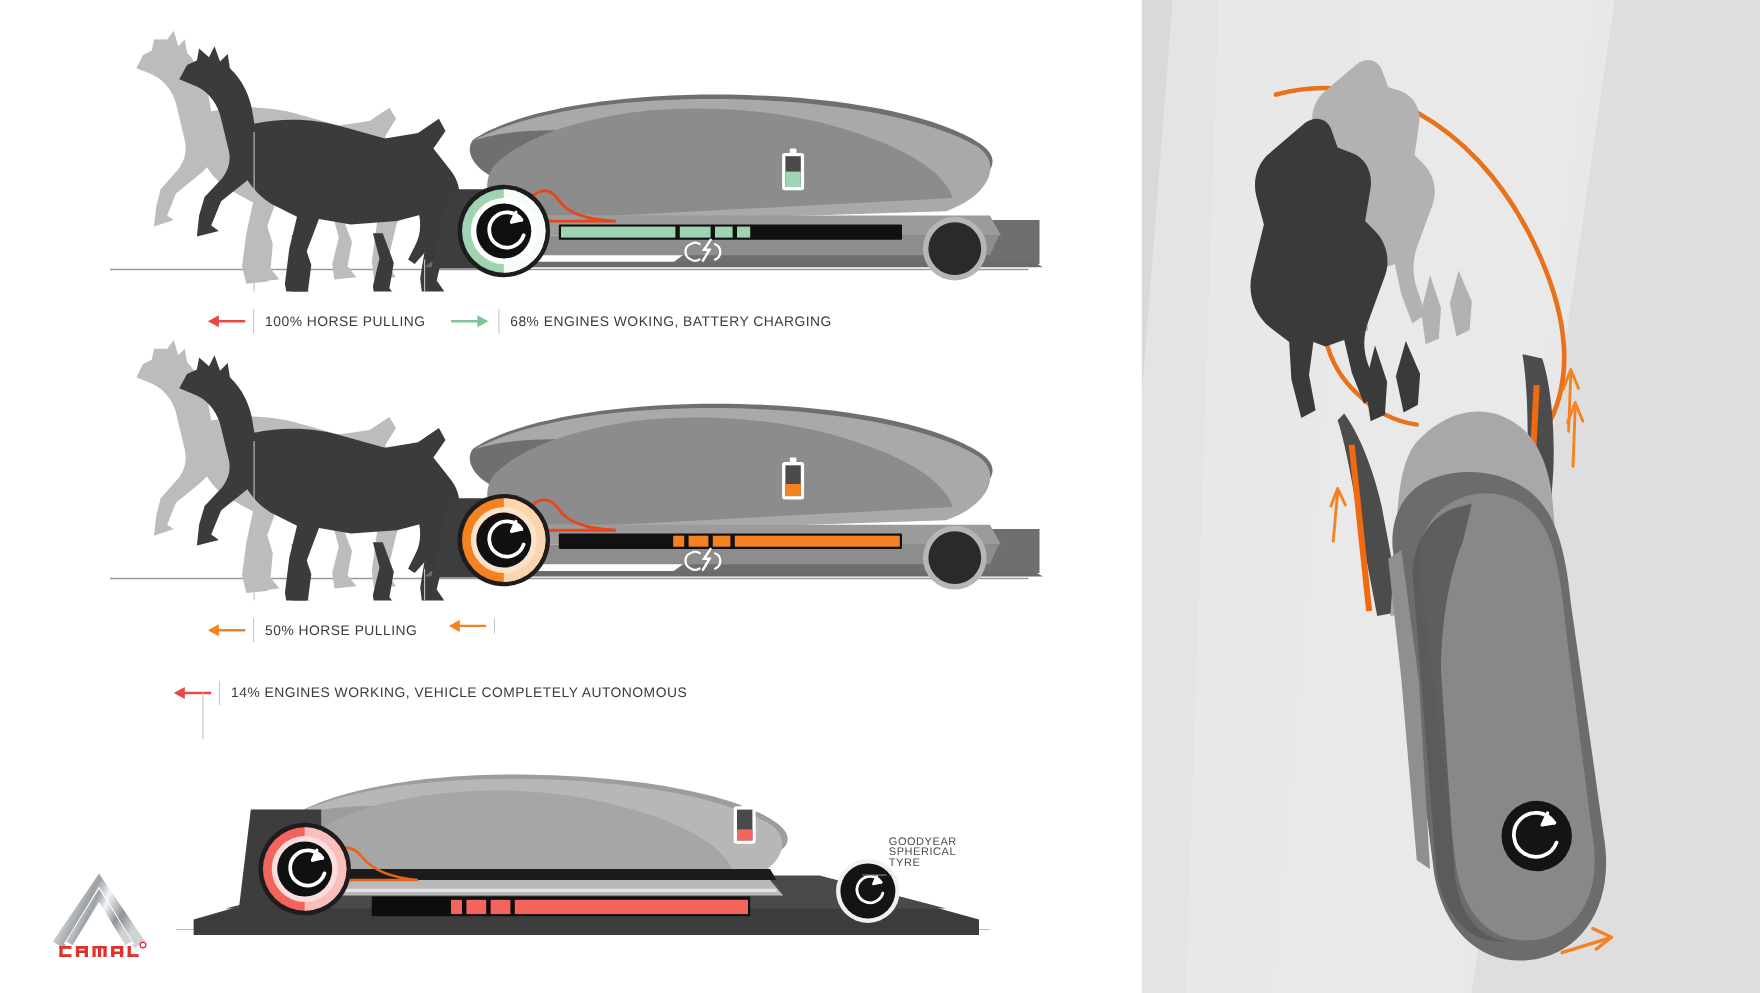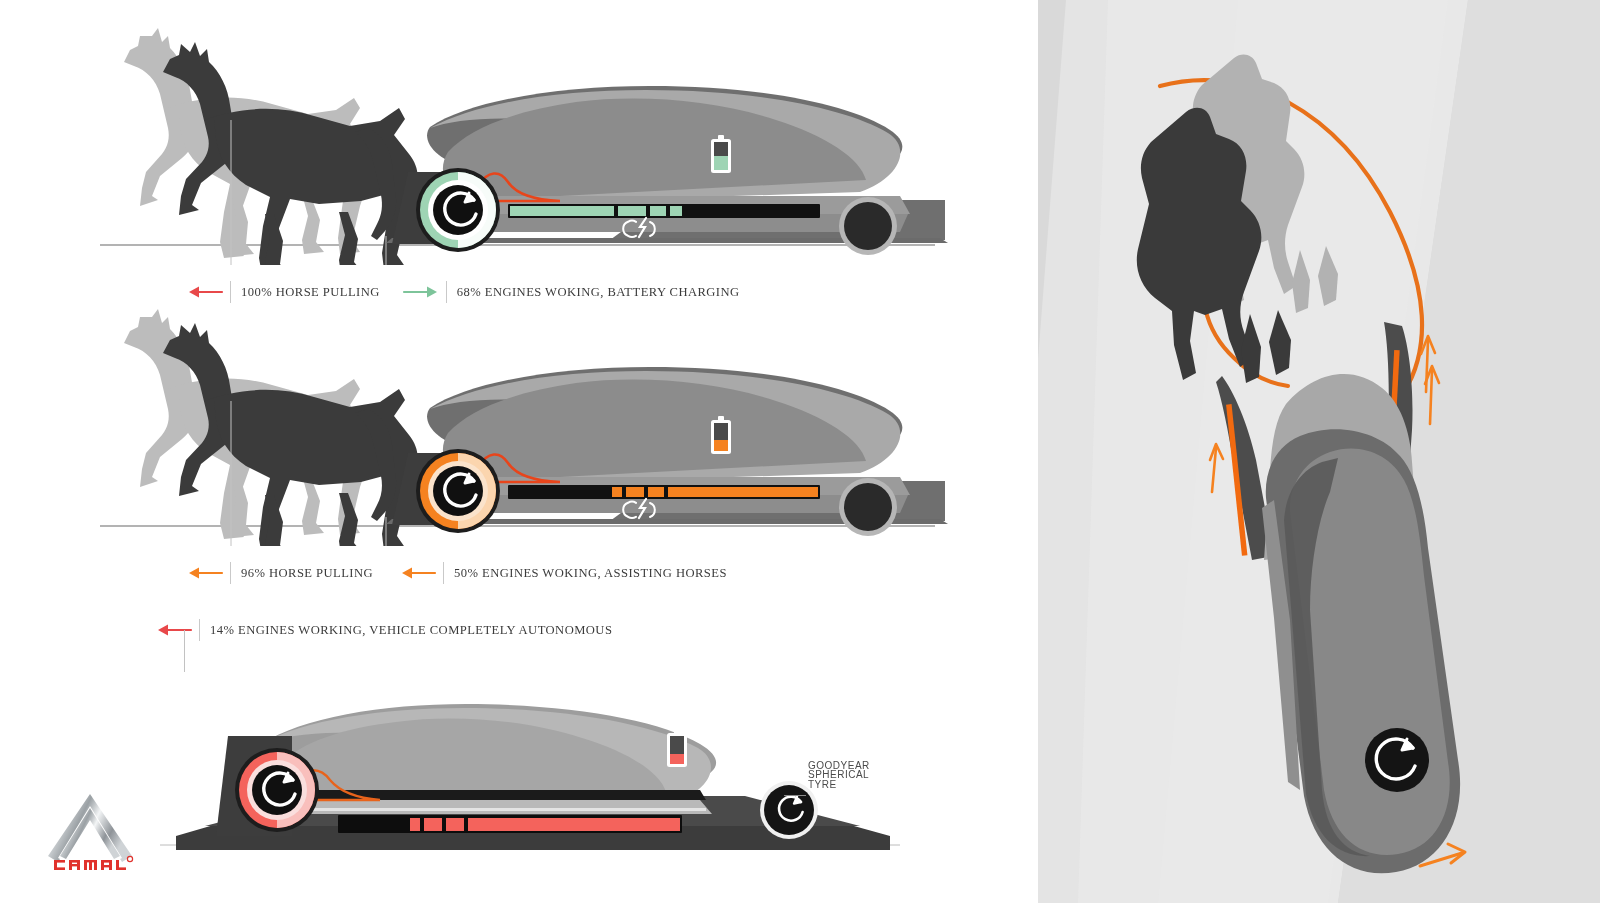--- a/index.html
+++ b/index.html
@@ -11,21 +11,21 @@
   }
   #board{position:absolute;inset:0;width:1600px;height:903px;background:#fff;}
 
   
   .left-panel{position:absolute;left:0;top:0;width:1038px;height:903px;background:#ffffff;}
 
   .scene{position:absolute;left:0;width:1038px;}
   .scene svg{display:block;}
 
   
-  .caption-row{position:absolute;display:flex;align-items:flex-start;height:22px;font-family:Liberation Serif, serif;}
+  .caption-row{position:absolute;display:flex;align-items:flex-start;height:22px;}
   .cap-group{display:flex;align-items:center;}
   .cap-arrow{width:38px;height:14px;flex:0 0 38px;}
   .cap-divider{width:1px;align-self:stretch;background:#c9c9c9;margin:0 10px 0 6px;}
   .cap-text{
     font-size:12.6px;letter-spacing:.035em;color:#3b3b3b;white-space:nowrap;
     line-height:22px;
   }
   .tick{position:absolute;width:1px;background:#c2c2c2;}
 
   
@@ -267,29 +267,28 @@
       </svg>
     </div>
 
     <div class="caption-row" style="left:186px;top:562px;">
       <div class="cap-group">
         <svg class="cap-arrow" viewBox="0 0 38 14">
           <line x1="36" y1="7" x2="6" y2="7" stroke="#f58220" stroke-width="2.2" stroke-linecap="round"></line>
           <path d="M3 7 l10 -5.5 v11 z" fill="#f58220"></path>
         </svg>
         <div class="cap-divider"></div>
-        <span class="cap-text">96% HORSE PULLING</span>
+        <span class="cap-text">50% HORSE PULLING</span>
       </div>
       <div class="cap-group" style="margin-left:26px;">
         <svg class="cap-arrow" viewBox="0 0 38 14">
           <line x1="36" y1="7" x2="6" y2="7" stroke="#f58220" stroke-width="2.2" stroke-linecap="round"></line>
           <path d="M3 7 l10 -5.5 v11 z" fill="#f58220"></path>
         </svg>
         <div class="cap-divider"></div>
-        <span class="cap-text">50% ENGINES WOKING, ASSISTING HORSES</span>
       </div>
     </div>
 
     <div class="caption-row" style="left:155px;top:619px;">
       <div class="cap-group">
         <svg class="cap-arrow" viewBox="0 0 38 14">
           <line x1="36" y1="7" x2="6" y2="7" stroke="#e8484a" stroke-width="2.2" stroke-linecap="round"></line>
           <path d="M3 7 l10 -5.5 v11 z" fill="#e8484a"></path>
         </svg>
         <div class="cap-divider"></div>

